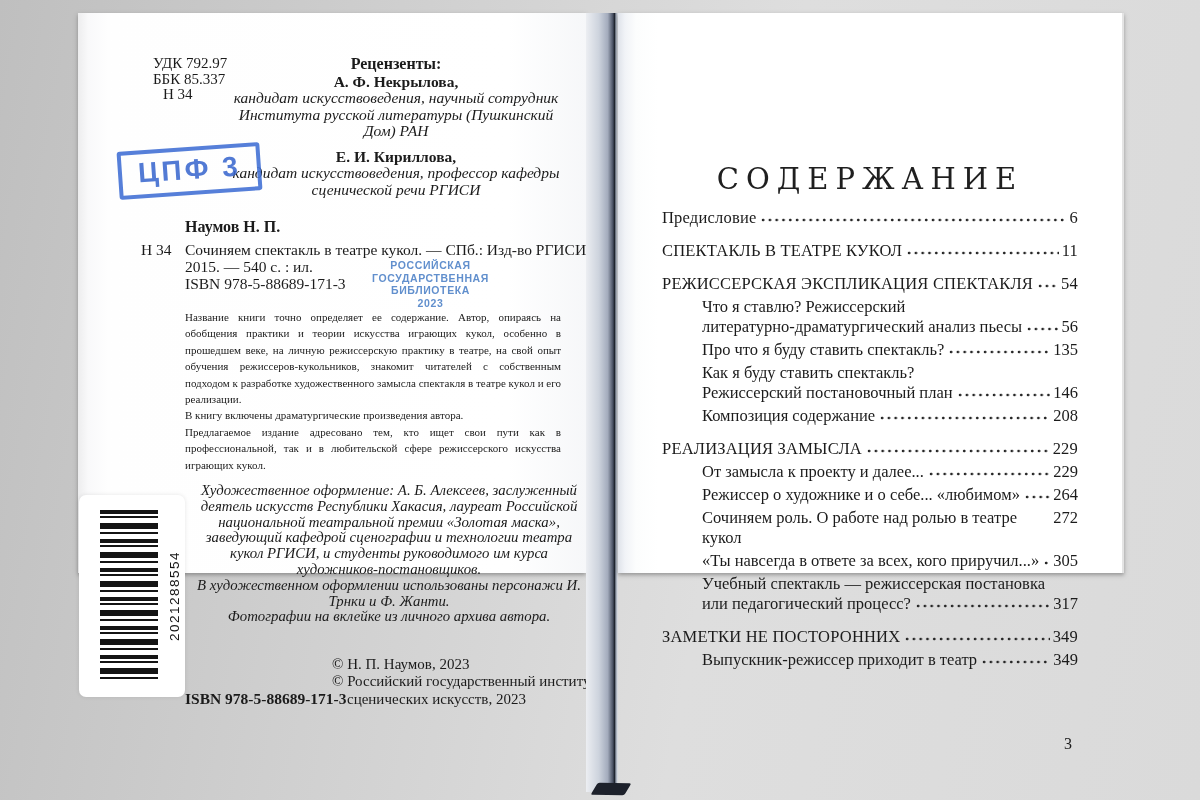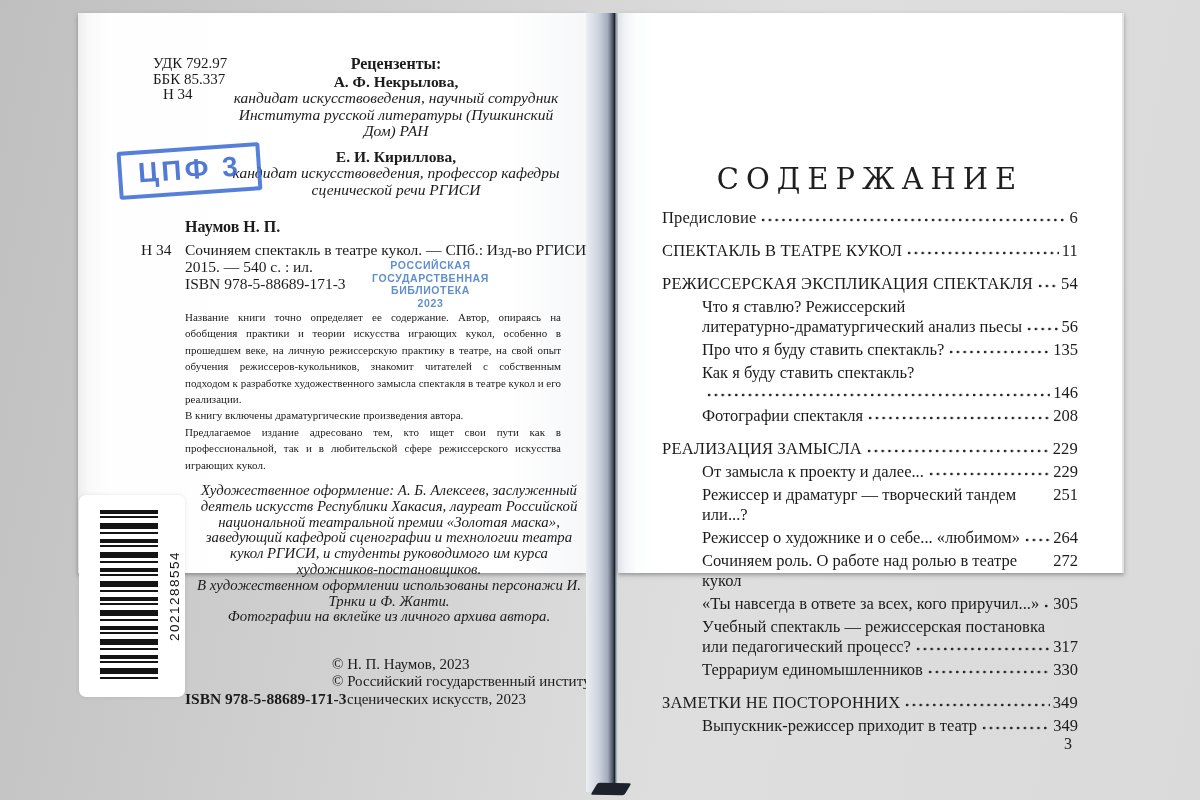--- a/index.html
+++ b/index.html
@@ -209,54 +209,48 @@
         <div class="toc-entry level-1">
           <div class="toc-line flex">
             <span class="toc-label">Про что я буду ставить спектакль?</span>
             <span class="leader"></span>
             <span class="toc-page">135</span>
           </div>
         </div>
         <div class="toc-entry level-1">
           <div class="toc-line"><span class="toc-label">Как я буду ставить спектакль?</span></div>
           <div class="toc-line flex">
+            <span class="toc-label">Режиссерский постановочный план</span>
             <span class="leader"></span>
             <span class="toc-page">146</span>
           </div>
         </div>
         <div class="toc-entry level-1">
           <div class="toc-line flex">
-            <span class="toc-label">Фотографии спектакля</span>
+            <span class="toc-label">Композиция содержание</span>
             <span class="leader"></span>
             <span class="toc-page">208</span>
           </div>
         </div>
         <div class="toc-entry level-0">
           <div class="toc-line flex">
             <span class="toc-label">РЕАЛИЗАЦИЯ ЗАМЫСЛА</span>
             <span class="leader"></span>
             <span class="toc-page">229</span>
           </div>
         </div>
         <div class="toc-entry level-1">
           <div class="toc-line flex">
             <span class="toc-label">От замысла к проекту и далее...</span>
             <span class="leader"></span>
             <span class="toc-page">229</span>
           </div>
         </div>
         <div class="toc-entry level-1">
           <div class="toc-line flex">
-            <span class="toc-label">Режиссер и драматург — творческий тандем или...?</span>
-            <span class="leader"></span>
-            <span class="toc-page">251</span>
-          </div>
-        </div>
-        <div class="toc-entry level-1">
-          <div class="toc-line flex">
             <span class="toc-label">Режиссер о художнике и о себе... «любимом»</span>
             <span class="leader"></span>
             <span class="toc-page">264</span>
           </div>
         </div>
         <div class="toc-entry level-1">
           <div class="toc-line flex">
             <span class="toc-label">Сочиняем роль. О работе над ролью в театре кукол</span>
             <span class="leader"></span>
             <span class="toc-page">272</span>
@@ -268,27 +262,20 @@
             <span class="leader"></span>
             <span class="toc-page">305</span>
           </div>
         </div>
         <div class="toc-entry level-1">
           <div class="toc-line"><span class="toc-label">Учебный спектакль — режиссерская постановка</span></div>
           <div class="toc-line flex">
             <span class="toc-label">или педагогический процесс?</span>
             <span class="leader"></span>
             <span class="toc-page">317</span>
-          </div>
-        </div>
-        <div class="toc-entry level-1">
-          <div class="toc-line flex">
-            <span class="toc-label">Террариум единомышленников</span>
-            <span class="leader"></span>
-            <span class="toc-page">330</span>
           </div>
         </div>
         <div class="toc-entry level-0">
           <div class="toc-line flex">
             <span class="toc-label">ЗАМЕТКИ НЕ ПОСТОРОННИХ</span>
             <span class="leader"></span>
             <span class="toc-page">349</span>
           </div>
         </div>
         <div class="toc-entry level-1">

